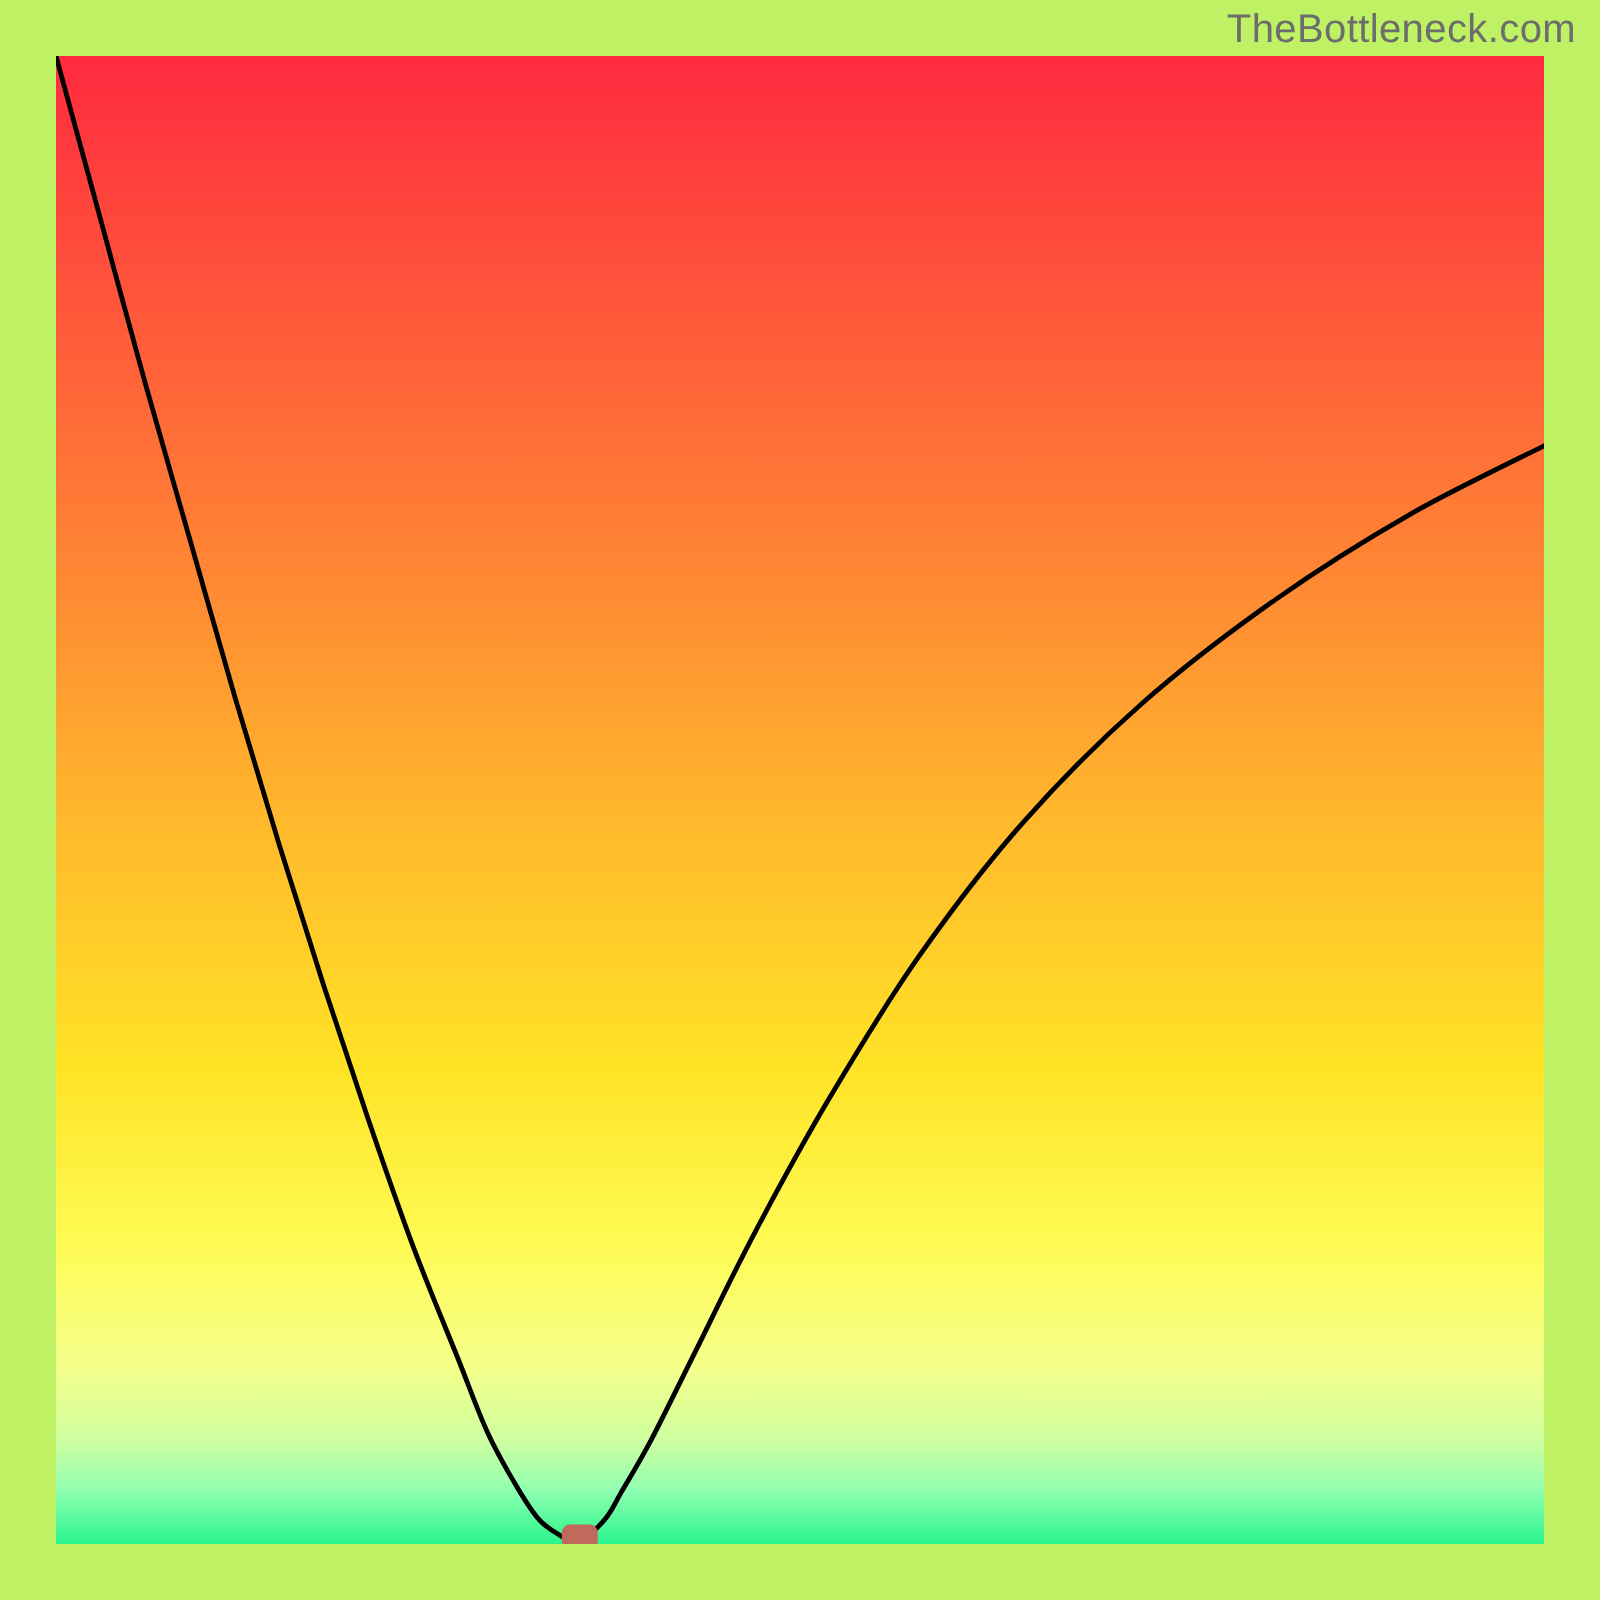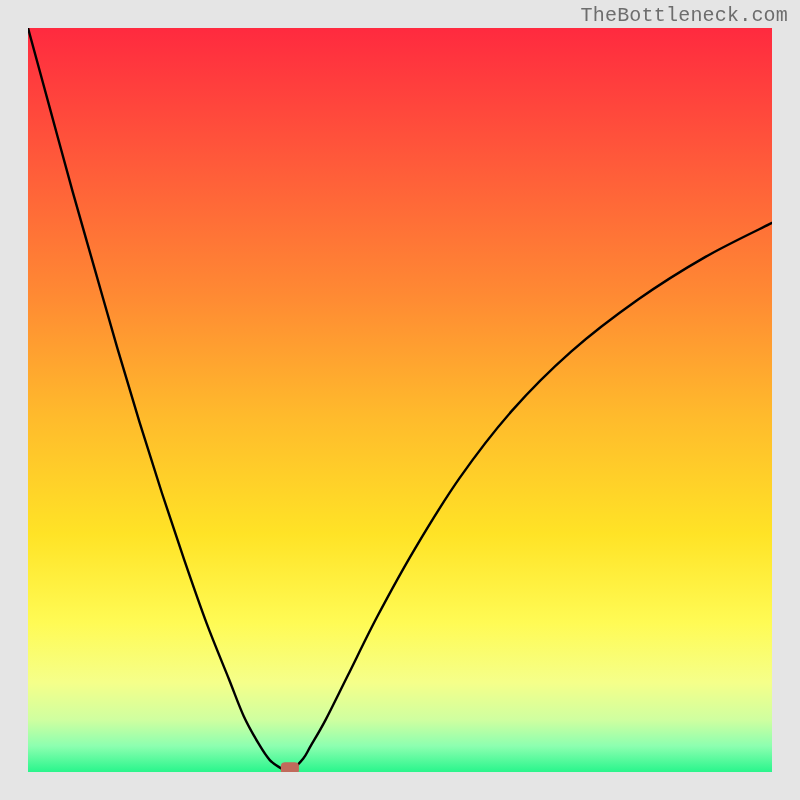--- a/index.html
+++ b/index.html
@@ -7,22 +7,21 @@
     padding: 0;
     width: 800px;
     height: 800px;
     background: #000;
     overflow: hidden;
     font-family: Arial, Helvetica, sans-serif;
   }
   .frame {
     position: absolute;
     inset: 0;
-    background: #e5e5e5;
-    font-family: Liberation Mono, monospace;
+    background: #bef264;
   }
   .plot {
     position: absolute;
     left: 28px;
     top: 28px;
     width: 744px;
     height: 744px;
   }
   .watermark {
     position: absolute;

